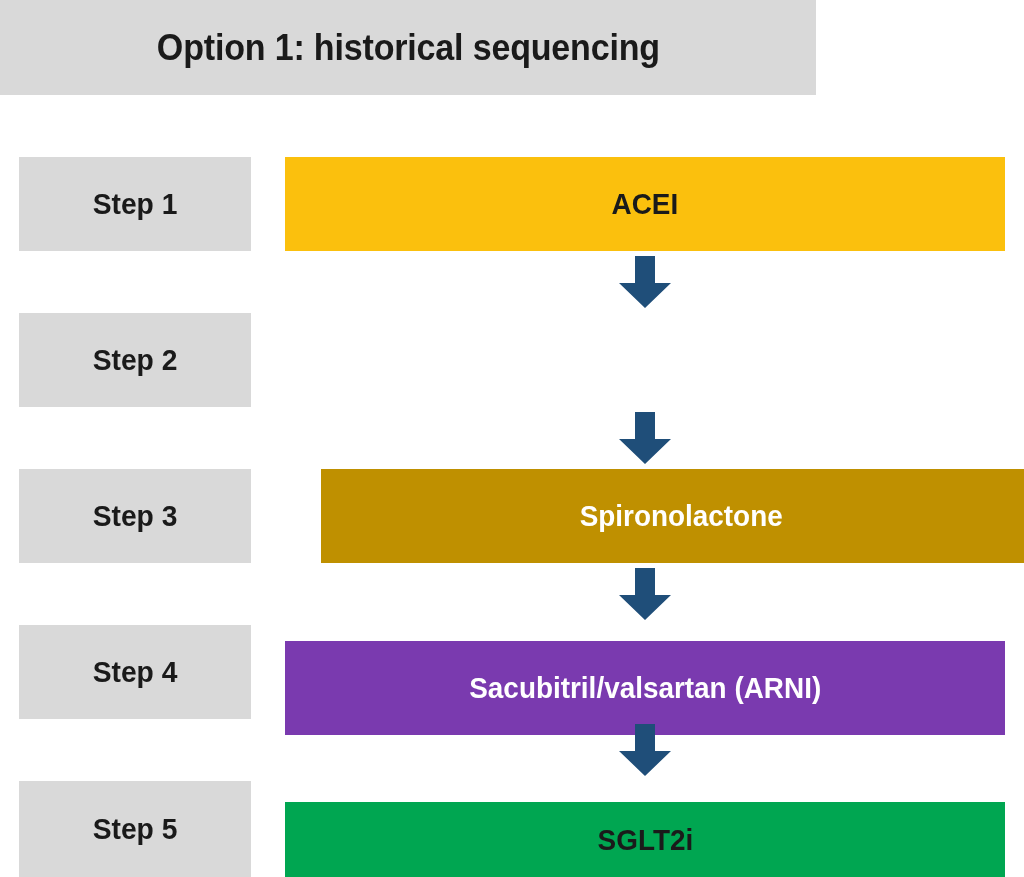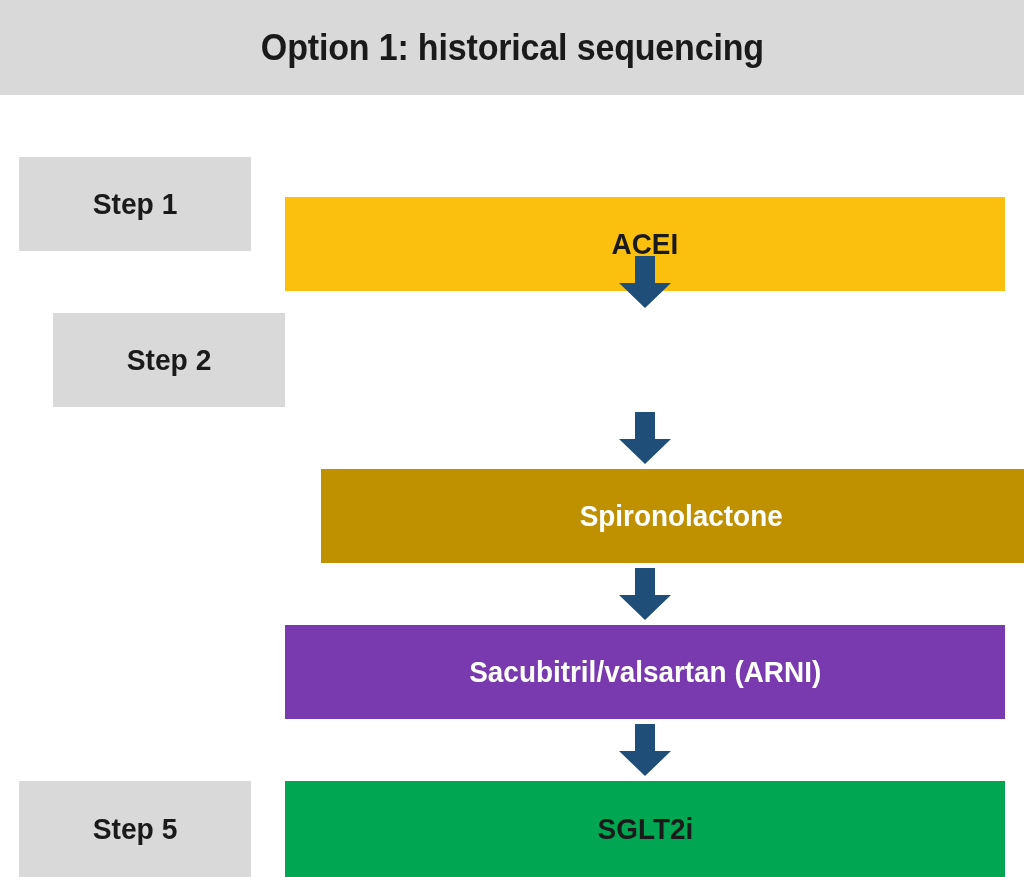--- a/index.html
+++ b/index.html
@@ -19,21 +19,21 @@
     width: 1024px;
     height: 877px;
     background: #ffffff;
   }
 
   
   #header-bar {
     position: absolute;
     left: 0;
     top: 0;
-    width: 1024px;
+    width: 816px;
     height: 95px;
     background: #d9d9d9;
     display: flex;
     align-items: center;
     justify-content: center;
   }
   #figure-title {
     font-size: 37px;
     font-weight: bold;
     color: #1a1a1a;
@@ -107,69 +107,75 @@
 <div id="figure" style="background: rgb(255, 255, 255);">
 
   <div id="header-bar" style="background: rgb(217, 217, 217);">
     <div id="figure-title">Option 1: historical sequencing</div>
   </div>
 
   <div class="step-row" style="top:157px;">
     <div class="step-label-box" style="background: rgb(217, 217, 217);">
       <span class="step-label-text" style="color: rgb(26, 26, 26);">Step 1</span>
     </div>
-    <div class="drug-bar" style="background: rgb(251, 192, 13); margin-top: 40px;">
+    <div class="drug-bar" style="background: rgb(251, 192, 13);">
       <span class="drug-bar-text" style="color: rgb(26, 26, 26);">ACEI</span>
     </div>
   </div>
 
   <div class="flow-arrow" style="top:256px;">
     <svg viewBox="0 0 52 52" xmlns="http://www.w3.org/2000/svg" aria-hidden="true">
       <polygon points="16,0 36,0 36,27 52,27 26,52 0,27 16,27" fill="#1f4e79"></polygon>
     </svg>
   </div>
 
   <div class="step-row" style="top:313px;">
-    <div class="step-label-box" style="background: rgb(217, 217, 217); margin-left: 34px;">
+    <div class="step-label-box" style="background: rgb(217, 217, 217);">
       <span class="step-label-text" style="color: rgb(26, 26, 26);">Step 2</span>
     </div>
   </div>
 
   <div class="flow-arrow" style="top:412px;">
     <svg viewBox="0 0 52 52" xmlns="http://www.w3.org/2000/svg" aria-hidden="true">
       <polygon points="16,0 36,0 36,27 52,27 26,52 0,27 16,27" fill="#1f4e79"></polygon>
     </svg>
   </div>
 
   <div class="step-row" style="top:469px;">
+    <div class="step-label-box" style="background: rgb(217, 217, 217);">
+      <span class="step-label-text" style="color: rgb(26, 26, 26);">Step 3</span>
+    </div>
     <div class="drug-bar" style="background: rgb(191, 144, 0); margin-left: 36px;">
       <span class="drug-bar-text" style="color: rgb(255, 255, 255);">Spironolactone</span>
     </div>
   </div>
 
   <div class="flow-arrow" style="top:568px;">
     <svg viewBox="0 0 52 52" xmlns="http://www.w3.org/2000/svg" aria-hidden="true">
       <polygon points="16,0 36,0 36,27 52,27 26,52 0,27 16,27" fill="#1f4e79"></polygon>
     </svg>
   </div>
 
   <div class="step-row" style="top:625px;">
-    <div class="drug-bar" style="background: rgb(122, 58, 175);">
+    <div class="step-label-box" style="background: rgb(217, 217, 217);">
+      <span class="step-label-text" style="color: rgb(26, 26, 26);">Step 4</span>
+    </div>
+    <div class="drug-bar" style="background: rgb(122, 58, 175); margin-top: 16px;">
       <span class="drug-bar-text" style="color: rgb(255, 255, 255);">Sacubitril/valsartan (ARNI)</span>
     </div>
   </div>
 
   <div class="flow-arrow" style="top:724px;">
     <svg viewBox="0 0 52 52" xmlns="http://www.w3.org/2000/svg" aria-hidden="true">
       <polygon points="16,0 36,0 36,27 52,27 26,52 0,27 16,27" fill="#1f4e79"></polygon>
     </svg>
   </div>
 
   <div class="step-row" style="top:781px; height:96px;">
     <div class="step-label-box" style="height: 96px; background: rgb(217, 217, 217); align-items: center;">
       <span class="step-label-text" style="color: rgb(26, 26, 26);">Step 5</span>
     </div>
-    <div class="drug-bar" style="height: 96px; background: rgb(0, 166, 81);">
+    <div class="drug-bar" style="height: 76px; background: rgb(0, 166, 81); margin-top: 21px;">
       <span class="drug-bar-text" style="color: rgb(26, 26, 26);">SGLT2i</span>
     </div>
   </div>
 
 </div>
 
 </body></html>

